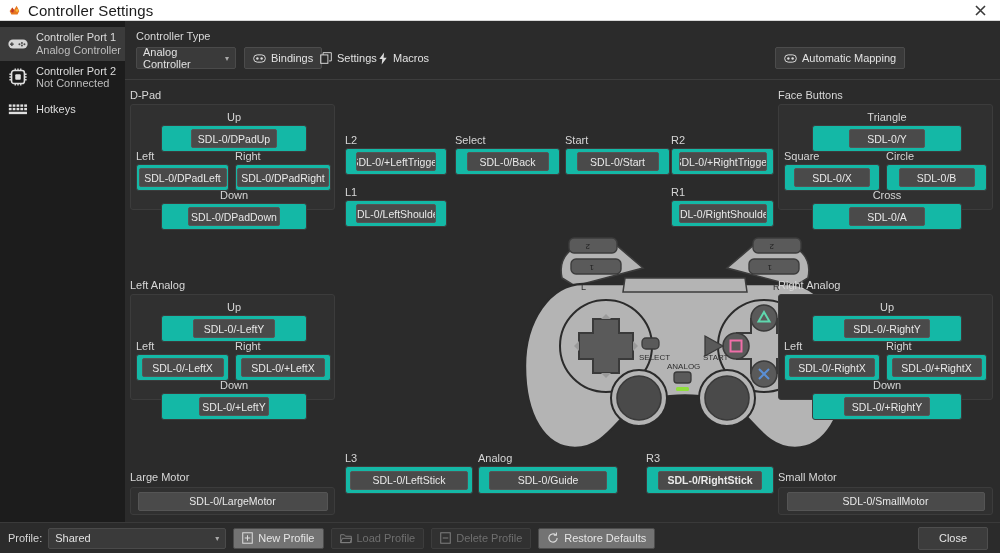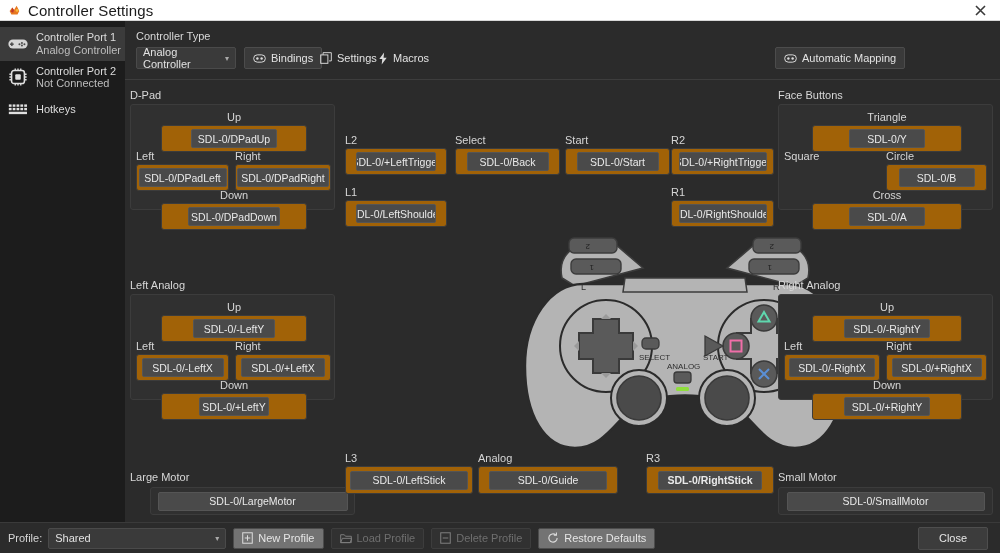--- a/index.html
+++ b/index.html
@@ -93,21 +93,21 @@
     border: 1px solid #3c3c3c; border-radius: 3px;
     background: #303030;
   }
   .cell { position: absolute; }
   .cell-label {
     font-size: 11px; color: #d6d6d6; margin-bottom: 2px;
     display: block; white-space: nowrap;
   }
   .cell-box {
     border: 1px solid #3c3c3c; border-radius: 3px;
-    background: #a16207;
+    background: #14b8a6;
     display: flex; align-items: center; justify-content: center;
   }
   .bindbtn {
     background: #4a4a4a; border: 1px solid #555;
     border-radius: 2px; height: 19px;
     font-size: 10.5px; color: #e9e9e9;
     display: flex; align-items: center; justify-content: center;
     white-space: nowrap; overflow: visible;
   }
   .bindbtn.clip { overflow: hidden; }
@@ -317,21 +317,21 @@
       </div>
       <div class="cell" style="left:30px; top:84px; width:146px;">
         <span class="cell-label" style="text-align:center;">Down</span>
         <div class="cell-box" style="height:27px;">
           <div class="bindbtn" style="width:70px;">SDL-0/+LeftY</div>
         </div>
       </div>
     </div>
 
     <span class="grp-label" style="left:5px; top:450px;">Large Motor</span>
-    <div class="group" style="left:5px; top:466px; width:205px; height:28px; display:flex; align-items:center; justify-content:center;margin-left:20px;">
+    <div class="group" style="left:5px; top:466px; width:205px; height:28px; display:flex; align-items:center; justify-content:center;">
       <div class="bindbtn" style="width:190px;">SDL-0/LargeMotor</div>
     </div>
 
     <div class="cell" style="left:220px; top:113px; width:102px;">
       <span class="cell-label">L2</span>
       <div class="cell-box" style="height:27px;">
         <div class="bindbtn clip" style="width:80px;">SDL-0/+LeftTrigger</div>
       </div>
     </div>
     <div class="cell" style="left:330px; top:113px; width:105px;">
@@ -448,20 +448,23 @@
     <span class="grp-label" style="left:653px; top:68px;">Face Buttons</span>
     <div class="group" style="left:653px; top:83px; width:215px; height:106px;">
       <div class="cell" style="left:33px; top:6px; width:150px;">
         <span class="cell-label" style="text-align:center;">Triangle</span>
         <div class="cell-box" style="height:27px;">
           <div class="bindbtn" style="width:76px;">SDL-0/Y</div>
         </div>
       </div>
       <div class="cell" style="left:5px; top:45px; width:96px;">
         <span class="cell-label">Square</span>
+        <div class="cell-box" style="height:27px;">
+          <div class="bindbtn" style="width:76px;">SDL-0/X</div>
+        </div>
       </div>
       <div class="cell" style="left:107px; top:45px; width:101px;">
         <span class="cell-label">Circle</span>
         <div class="cell-box" style="height:27px;">
           <div class="bindbtn" style="width:76px;">SDL-0/B</div>
         </div>
       </div>
       <div class="cell" style="left:33px; top:84px; width:150px;">
         <span class="cell-label" style="text-align:center;">Cross</span>
         <div class="cell-box" style="height:27px;">

